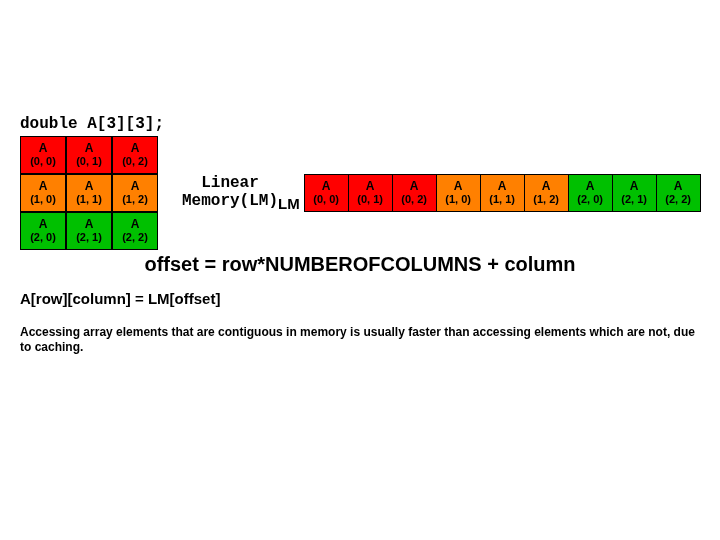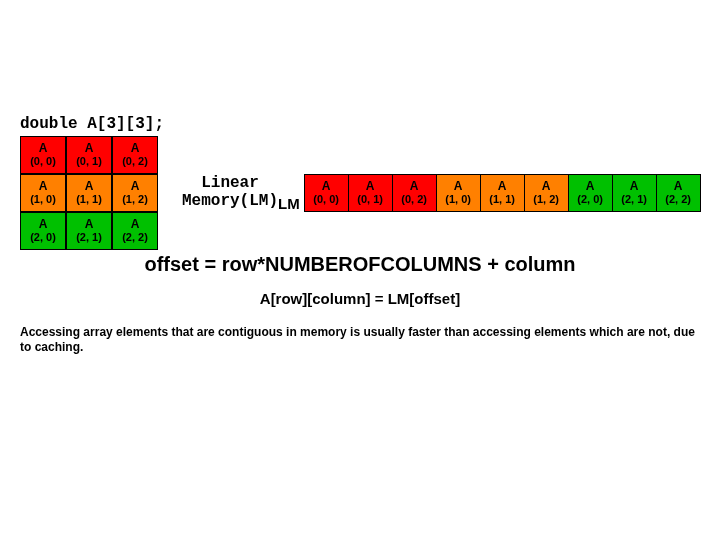--- a/index.html
+++ b/index.html
@@ -101,21 +101,21 @@
   .formula {
     font-size: 20px;
     font-weight: bold;
     margin-top: 3px;
     text-align: center;
   }
   .formula2 {
     font-size: 15px;
     font-weight: bold;
     margin-top: 14px;
-    text-align: center;
+    text-align: left;
   }
   .caption {
     font-size: 12px;
     font-weight: bold;
     margin-top: 18px;
     line-height: 1.3;
   }
 </style>
 </head>
 <body>

